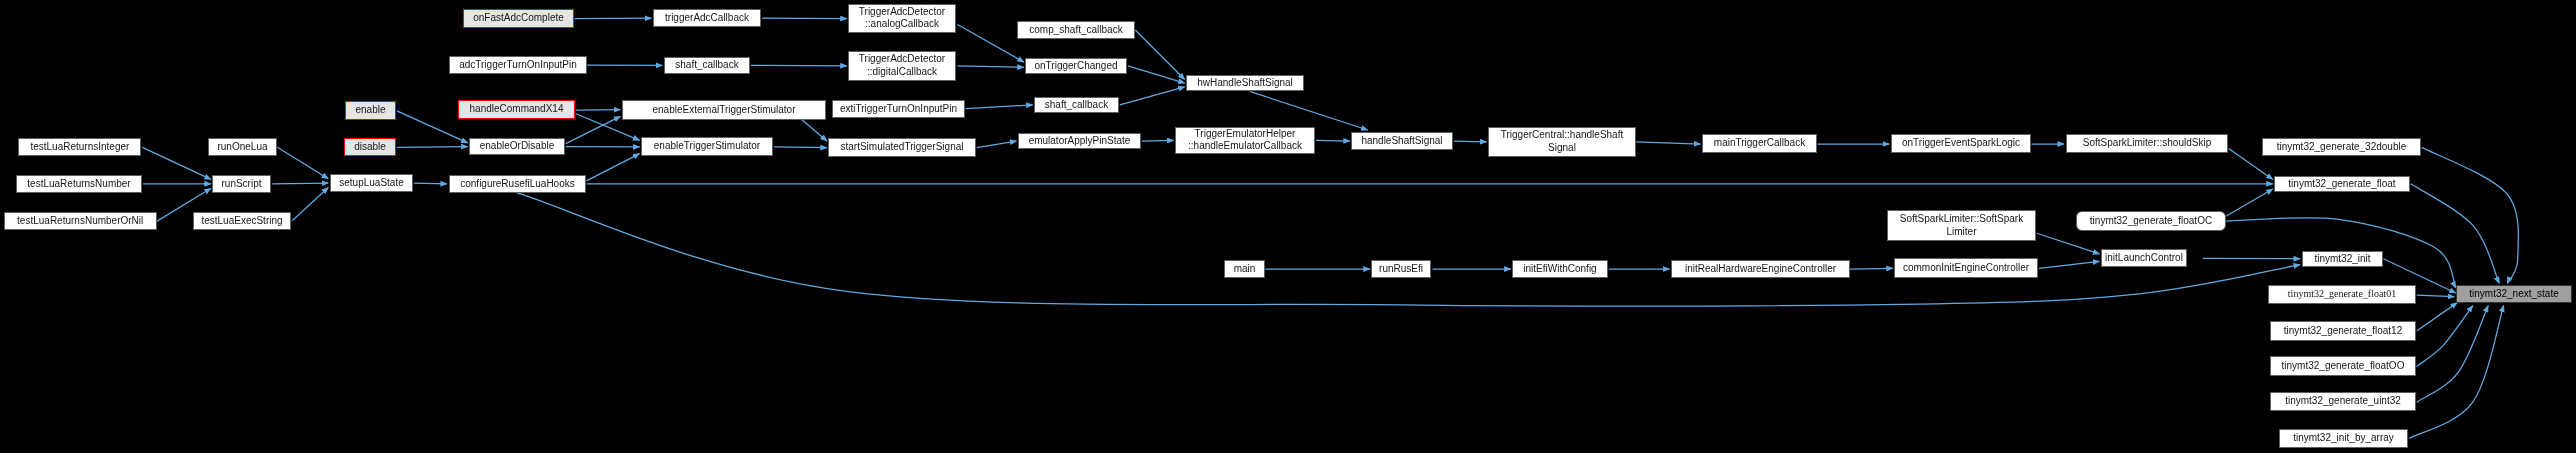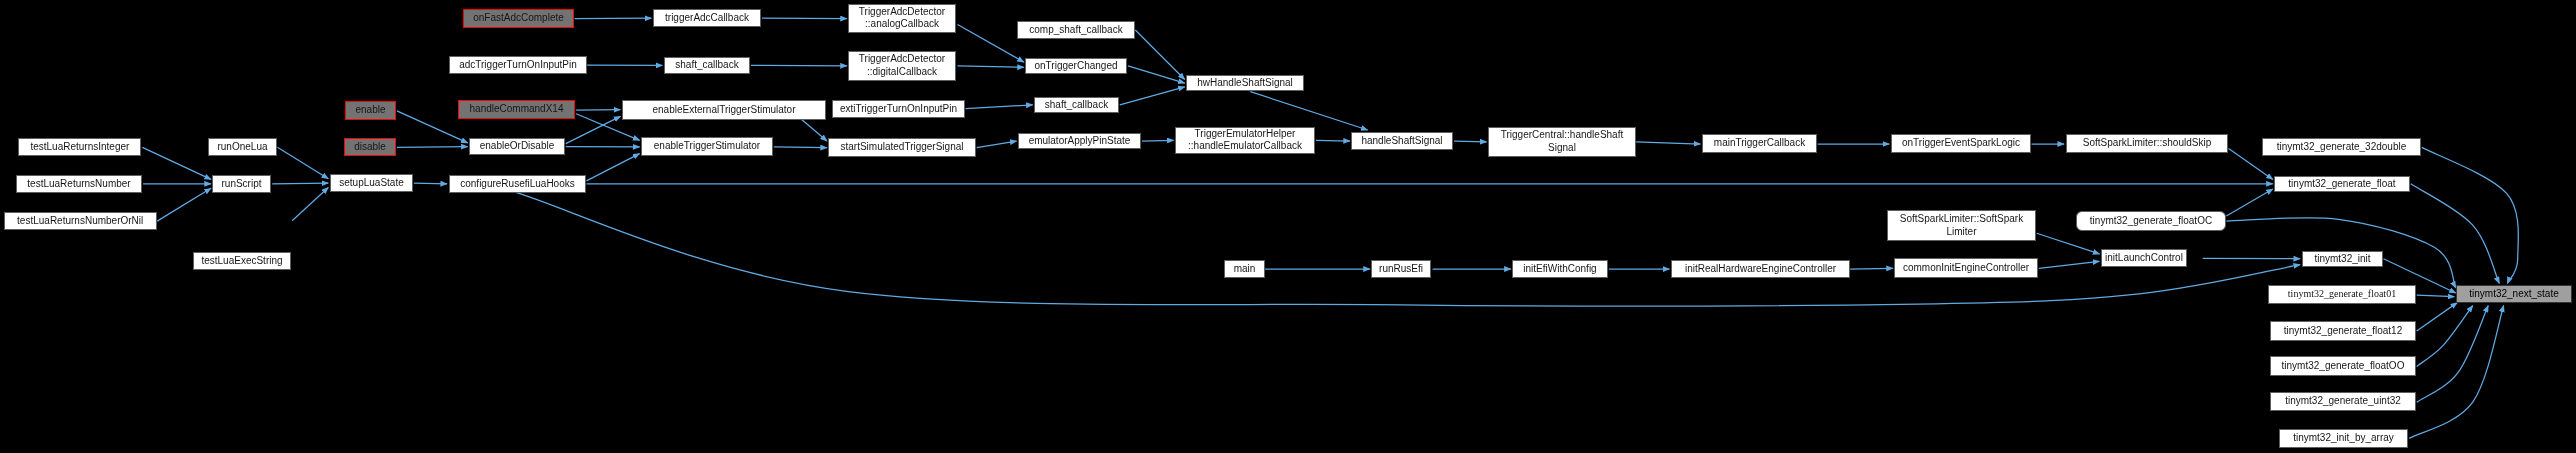--- a/index.html
+++ b/index.html
@@ -18,21 +18,21 @@
     text-align:center;
     background:#ffffff;
     border:1.1px solid #5f5f5f;
     color:#161616;
     font-size:10px;
     line-height:1.25;
     white-space:pre-line;
     padding:0 2.2px;
     cursor:pointer;
   }
-  .node.red{border:1.5px solid #ff0000;background:#737373;}
+  .node.red{border:1.5px solid #ff0000;background:#e5e5e5;}
   .node.focus{background:#9f9f9f;border:1.1px solid #353535;color:#000;}
 </style>
 </head>
 <body>
 
 <div id="canvas">
   <svg id="edges" width="2576" height="454" viewBox="0 0 3492 615">
     <defs>
       <marker id="arrow" markerWidth="10" markerHeight="8" refX="9" refY="4" orient="auto" markerUnits="userSpaceOnUse">
         <path d="M0,0 L10,4 L0,8 Z" fill="#60aae4"></path>
@@ -94,21 +94,21 @@
         <path d="M3276,545 C3285.3333333333335,538.3333333333334 3315.8333333333335,526.8333333333334 3332,505 C3348.1666666666665,483.1666666666667 3366.1666666666665,429.1666666666667 3373,414" fill="none" stroke="#60aae4" stroke-width="1.7" marker-end="url(#arrow)"></path>
         <path d="M3266,594 C3280.3333333333335,585.8333333333334 3330.6666666666665,575 3352,545 C3373.3333333333335,515 3387,435.8333333333333 3394,414" fill="none" stroke="#60aae4" stroke-width="1.7" marker-end="url(#arrow)"></path>
       </g>
   </svg>
   <div id="nodes">
       <div class="node" style="left: 18.4px; top: 138px; width: 123px; height: 18.4px;">testLuaReturnsInteger</div>
       <div class="node" style="left: 16px; top: 175px; width: 126px; height: 17.7px;">testLuaReturnsNumber</div>
       <div class="node" style="left: 3.7px; top: 212px; width: 153px; height: 18.4px;">testLuaReturnsNumberOrNil</div>
       <div class="node" style="left: 208px; top: 138px; width: 69px; height: 18.4px;">runOneLua</div>
       <div class="node" style="left: 212px; top: 175px; width: 59px; height: 17.7px;">runScript</div>
-      <div class="node" style="left: 193px; top: 212px; width: 98px; height: 17.7px; margin-top: 40px;">testLuaExecString</div>
+      <div class="node" style="left: 193px; top: 212px; width: 98px; height: 17.7px;">testLuaExecString</div>
       <div class="node" style="left: 330px; top: 174px; width: 83px; height: 17.7px;">setupLuaState</div>
       <div class="node" style="left: 449px; top: 175px; width: 137px; height: 17.7px;">configureRusefiLuaHooks</div>
       <div class="node red" style="left: 345px; top: 101px; width: 51px; height: 19px;">enable</div>
       <div class="node red" style="left: 344px; top: 138px; width: 52px; height: 18.4px;">disable</div>
       <div class="node red" style="left: 458px; top: 100px; width: 117px; height: 19px;">handleCommandX14</div>
       <div class="node" style="left: 469px; top: 138px; width: 96px; height: 17px;">enableOrDisable</div>
       <div class="node" style="left: 622px; top: 100px; width: 204px; height: 20px;">enableExternalTriggerStimulator</div>
       <div class="node" style="left: 641px; top: 137px; width: 132px; height: 19px;">enableTriggerStimulator</div>
       <div class="node red" style="left: 463px; top: 8.9px; width: 111px; height: 19px;">onFastAdcComplete</div>
       <div class="node" style="left: 653px; top: 8.9px; width: 108px; height: 18.4px;">triggerAdcCallback</div>

